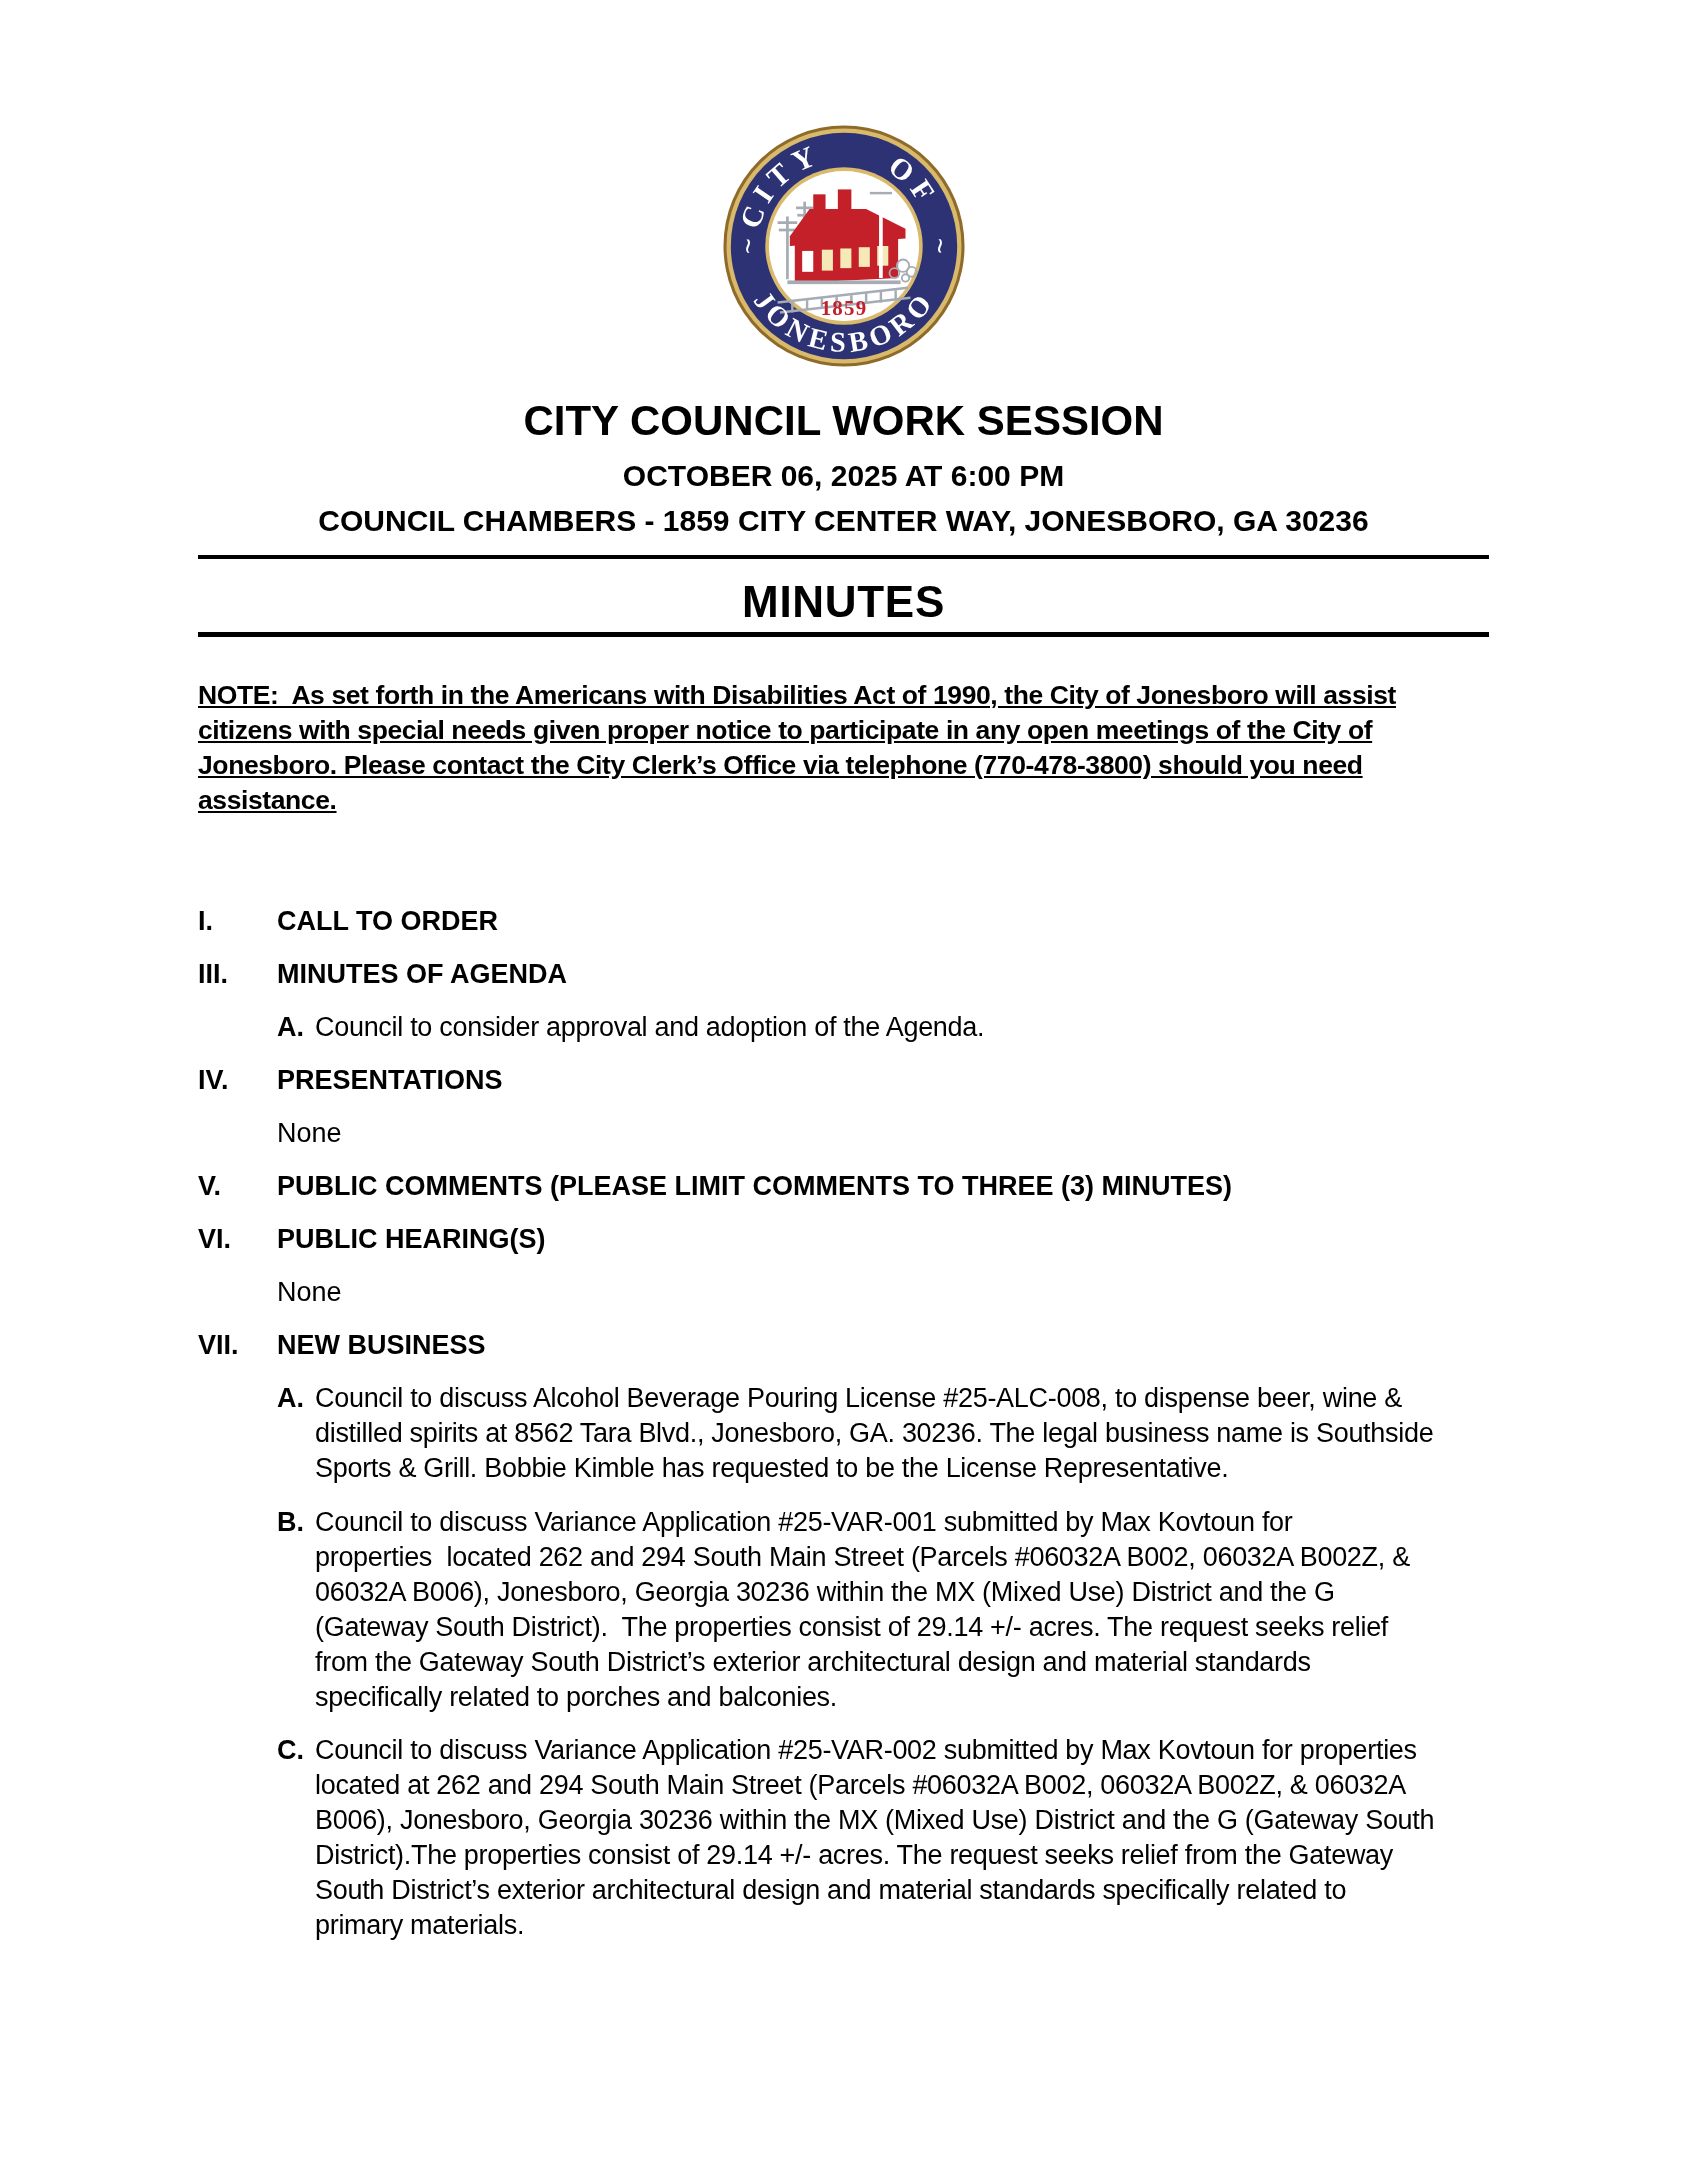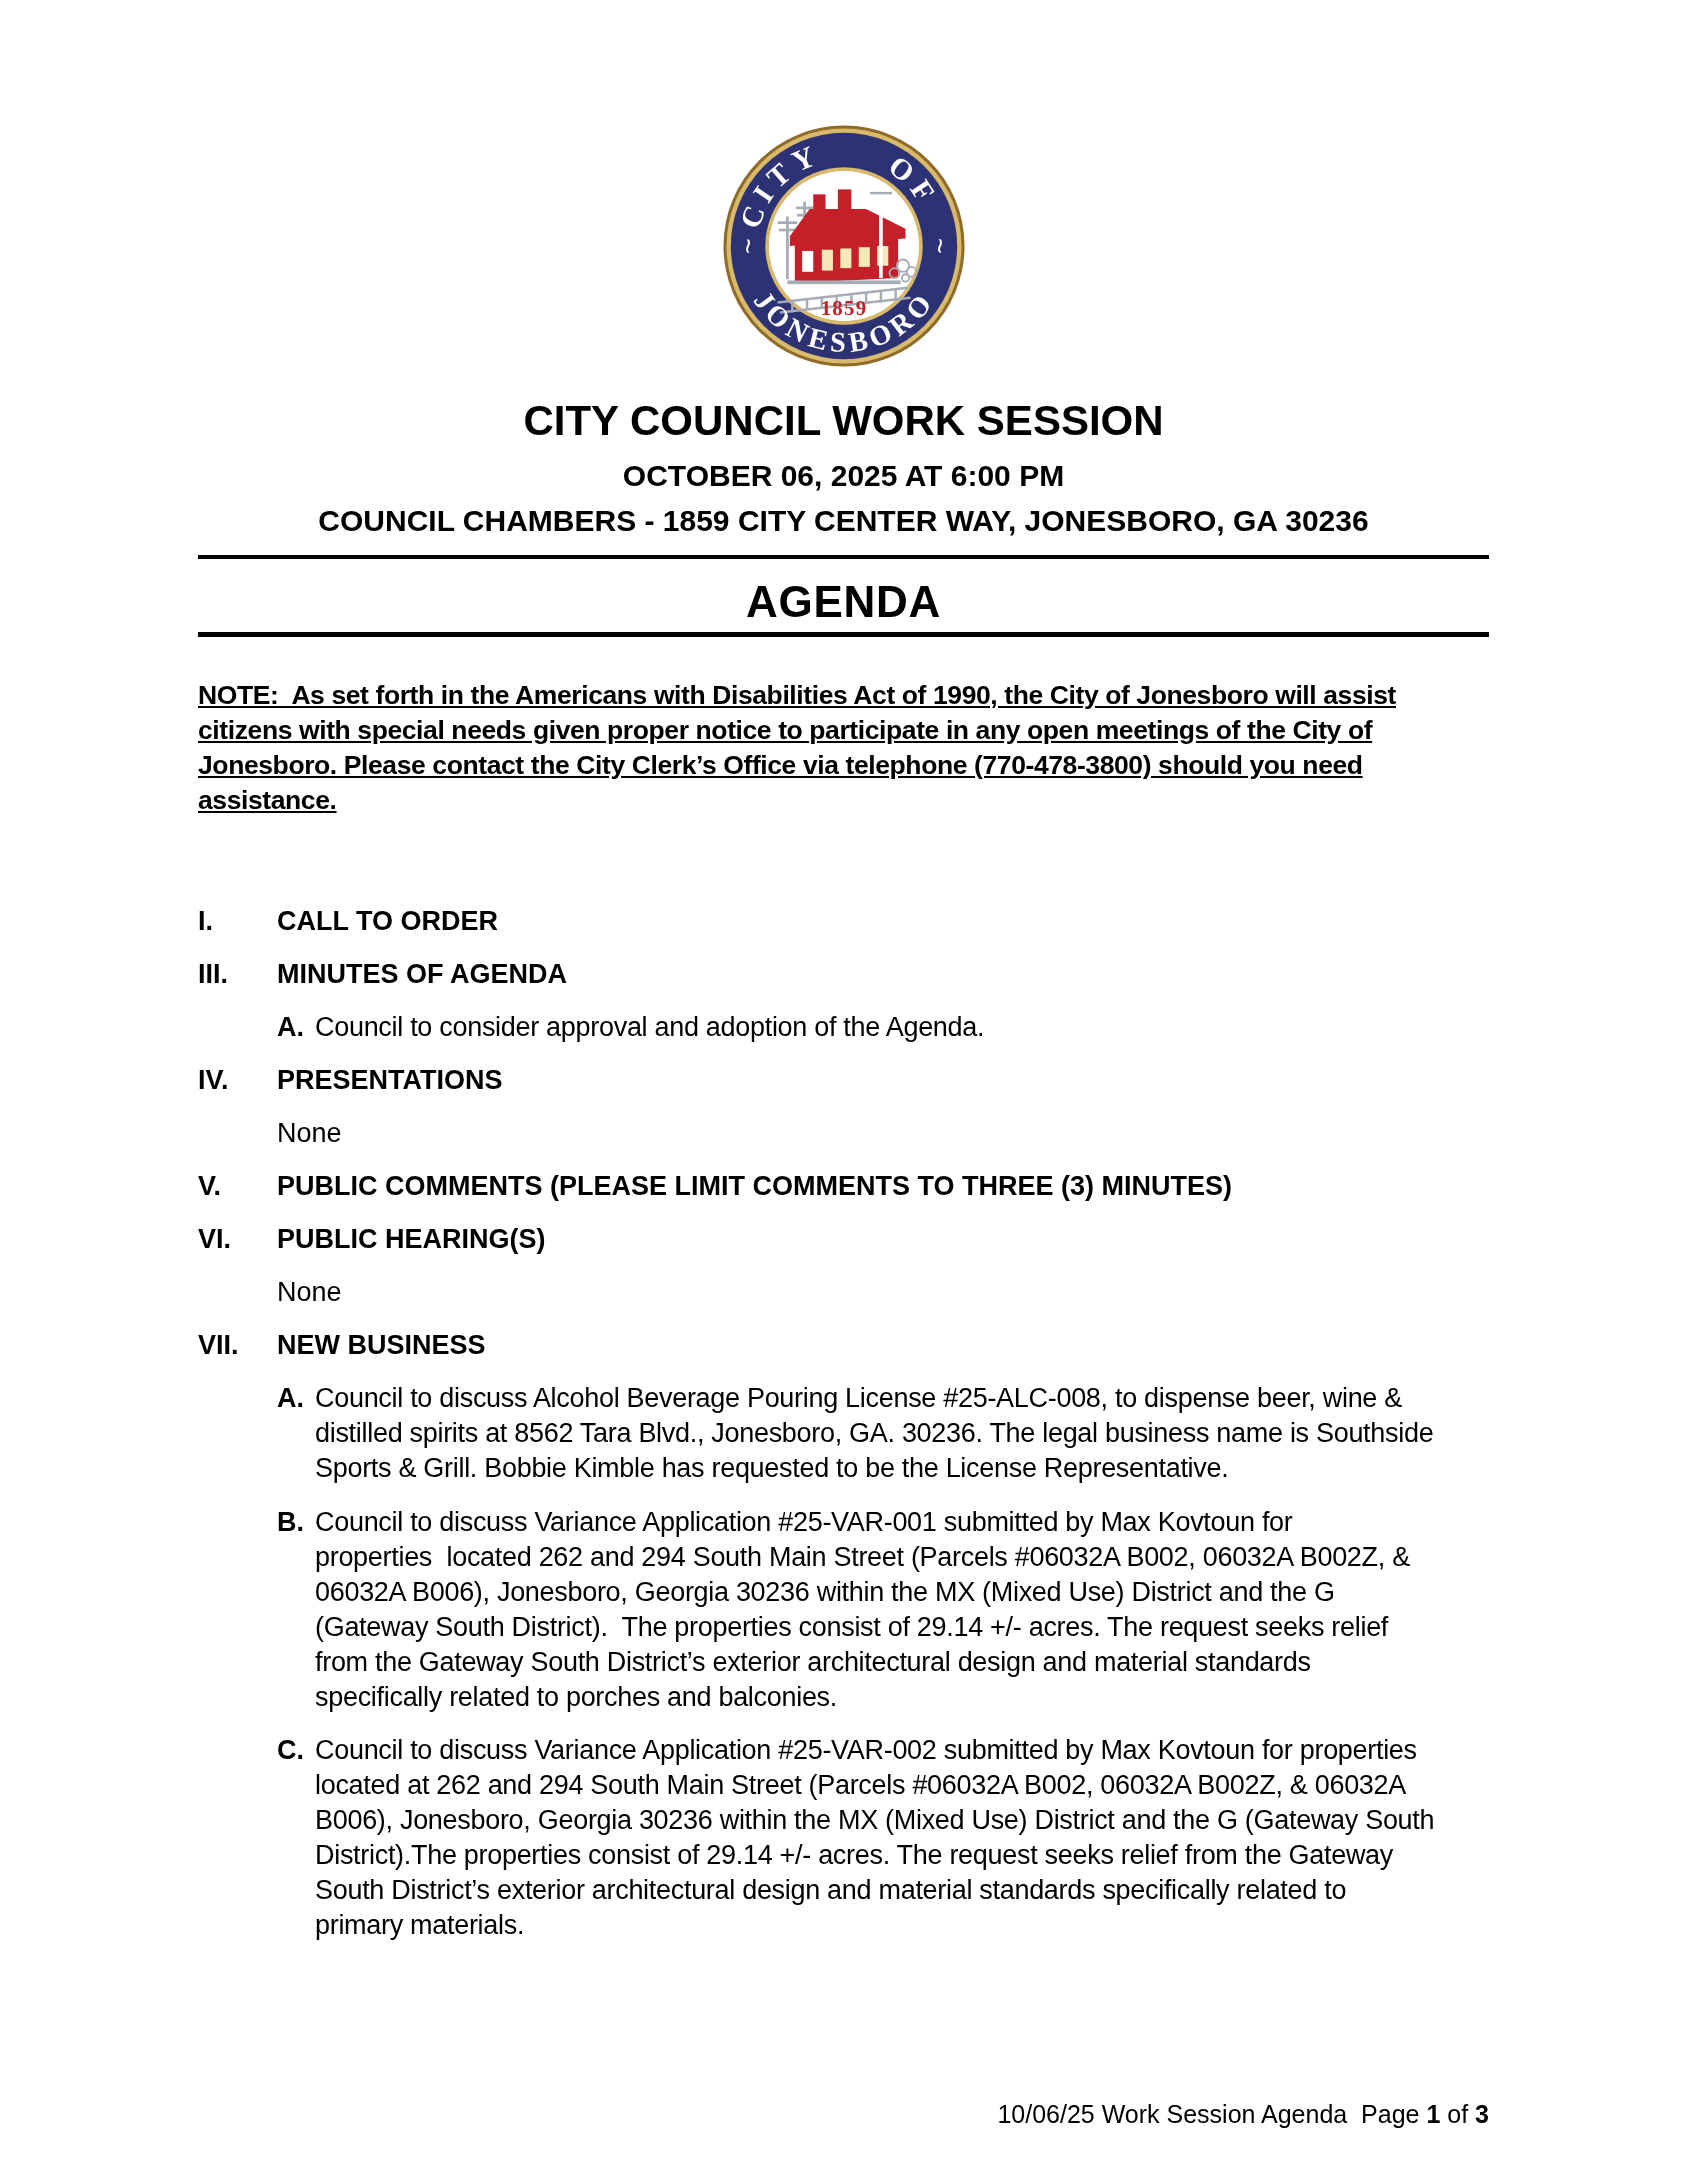--- a/index.html
+++ b/index.html
@@ -148,21 +148,21 @@
       <text x="174" y="104" font-size="22" fill="#FFFFFF" text-anchor="middle" transform="rotate(90 174 100)">~</text>
       <text x="100" y="156" text-anchor="middle" font-family="Liberation Serif, serif" font-weight="700" font-size="17" letter-spacing="1" fill="#C3202A">1859</text>
     </svg>
   </div>
 
   <div class="doc-title">CITY COUNCIL WORK SESSION</div>
   <div class="doc-sub first">OCTOBER 06, 2025 AT 6:00 PM</div>
   <div class="doc-sub second">COUNCIL CHAMBERS - 1859 CITY CENTER WAY, JONESBORO, GA 30236</div>
 
   <div class="rule top"></div>
-  <div class="agenda-heading">AGENDA</div>
+  <div class="agenda-heading">MINUTES</div>
   <div class="rule bottom"></div>
 
   <div class="note">NOTE:  As set forth in the Americans with Disabilities Act of 1990, the City of Jonesboro will assist
 citizens with special needs given proper notice to participate in any open meetings of the City of
 Jonesboro. Please contact the City Clerk’s Office via telephone (770-478-3800) should you need
 assistance.</div>
 
   <div class="agenda-list">
 
     <div class="item-row">
@@ -221,18 +221,15 @@
       <div class="sub-text">Council to discuss Variance Application #25-VAR-002 submitted by Max Kovtoun for properties
 located at 262 and 294 South Main Street (Parcels #06032A B002, 06032A B002Z, &amp; 06032A
 B006), Jonesboro, Georgia 30236 within the MX (Mixed Use) District and the G (Gateway South
 District).The properties consist of 29.14 +/- acres. The request seeks relief from the Gateway
 South District’s exterior architectural design and material standards specifically related to
 primary materials.</div>
     </div>
 
   </div>
 
-  <div class="footer">
-    <span>10/06/25 Work Session Agenda  Page </span><b>1</b><span> of </span><b>3</b>
-  </div>
 
 </div>
 
 
 </body></html>

